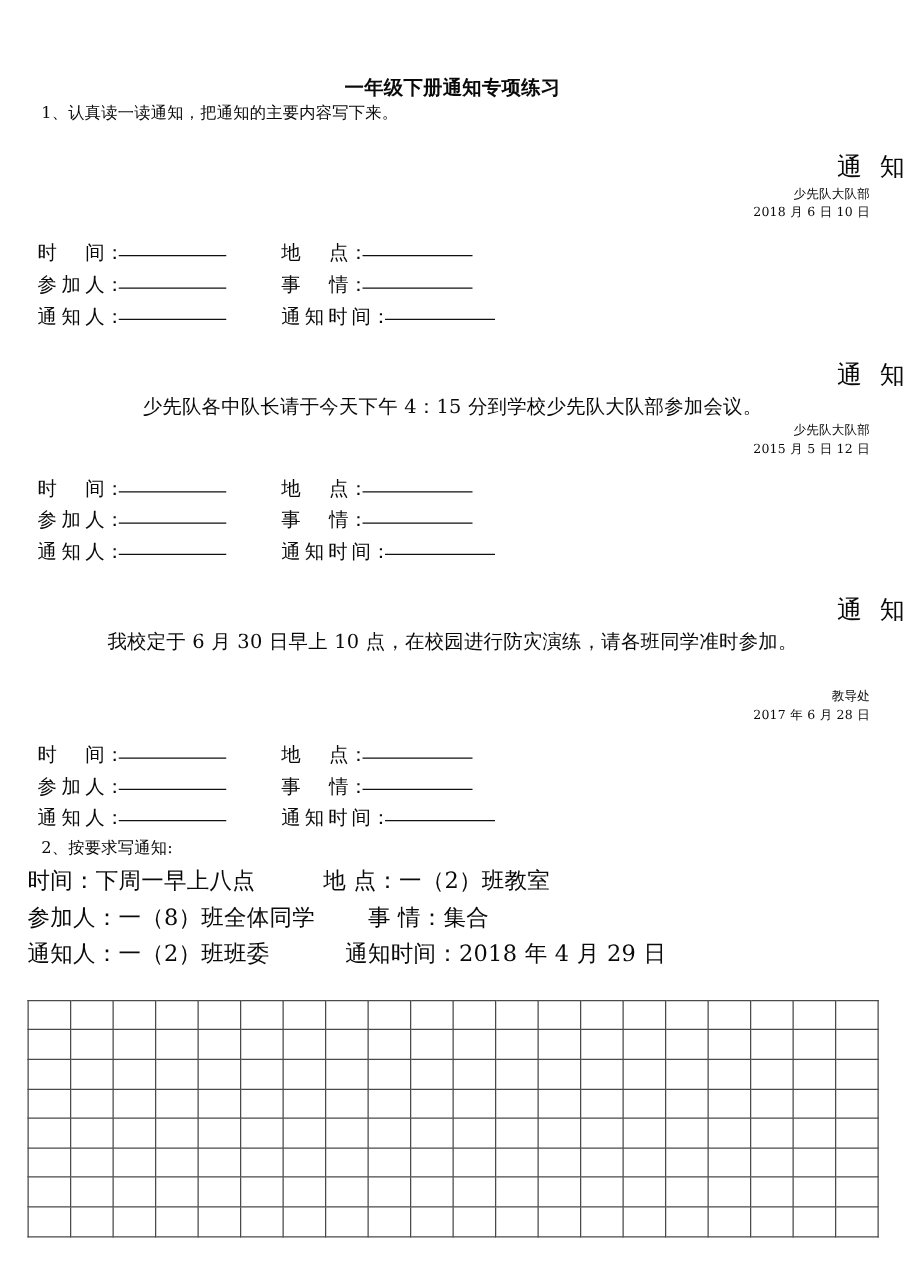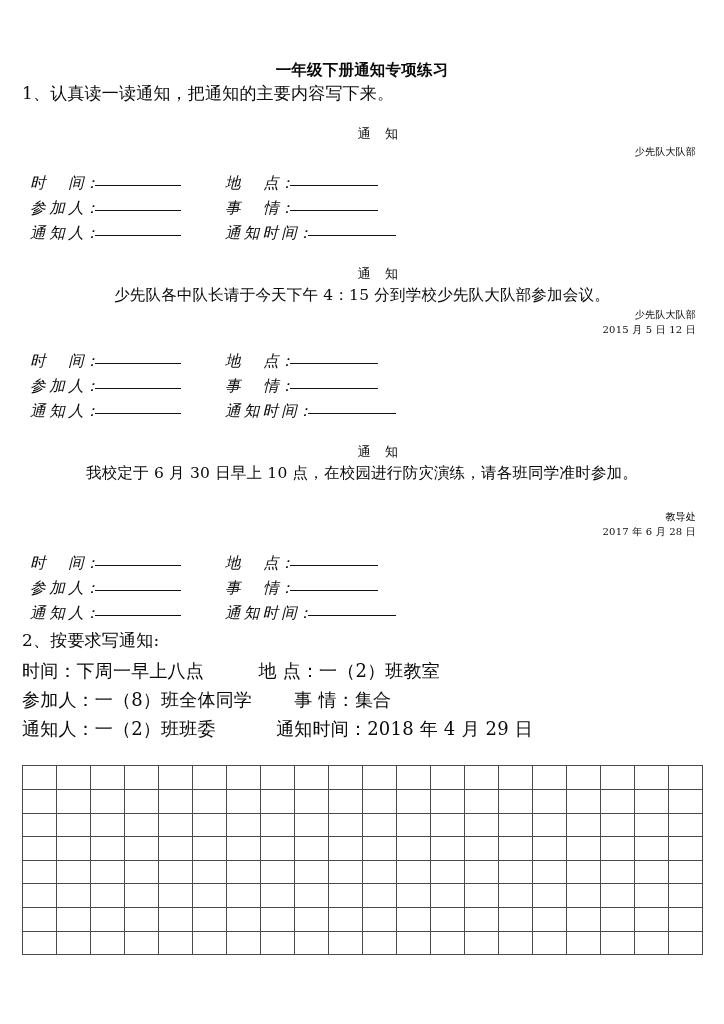--- a/index.html
+++ b/index.html
@@ -28,34 +28,34 @@
   
   .doc-title {
     text-align: center;
     font-size: 15.5px;
     line-height: 1.35;
     margin: 0;
     padding-top: 40px;
     letter-spacing: 0.2px;
   }
   .q-line {
-    font-size: 17px;
+    font-size: 13px;
     line-height: 1.5;
     margin: 0;
-    padding-left: 22px;
+    padding-left: 33px;
     letter-spacing: 0.2px;
   }
 
   
   .notice {
     margin-top: 18px;
   }
   .notice-heading {
-    text-align: center;
-    font-size: 13px;
+    text-align: right;
+    font-size: 20px;
     line-height: 1.5;
     margin: 0;
     letter-spacing: 0.2px;
     padding-left: 32px;
   }
   .notice-heading .sp {
     display: inline-block;
     width: 14px;
   }
   .notice-body {
@@ -76,21 +76,20 @@
   }
   .notice-sign .org { display: block; }
   .notice-sign .date { display: block; }
 
   
   .blank-grid {
     margin-top: 12px;
     padding-left: 30px;
     font-size: 15.5px;
     line-height: 1.62;
-    font-style: italic;
   }
   .blank-row {
     display: flex;
     align-items: baseline;
     white-space: nowrap;
   }
   .blank-cell {
     display: flex;
     align-items: baseline;
     white-space: nowrap;
@@ -145,20 +144,21 @@
 <div class="page">
 
   <h1 class="doc-title">一年级下册通知专项练习</h1>
 
   <p class="q-line">1、认真读一读通知，把通知的主要内容写下来。</p>
 
   <div class="notice">
     <p class="notice-heading"><span>通</span><span class="sp"></span><span>知</span></p>
     <div class="notice-sign">
       <span class="org">少先队大队部</span>
+      <span class="date">2018 月 6 日 10 日</span>
     </div>
     <div class="blank-grid">
       <div class="blank-row">
         <span class="blank-cell left">
             <span class="lbl w3">时间</span>
             <span class="colon">：</span>
             <span class="rule"></span>
           </span>
         <span class="blank-cell">
             <span class="lbl w3">地点</span>

